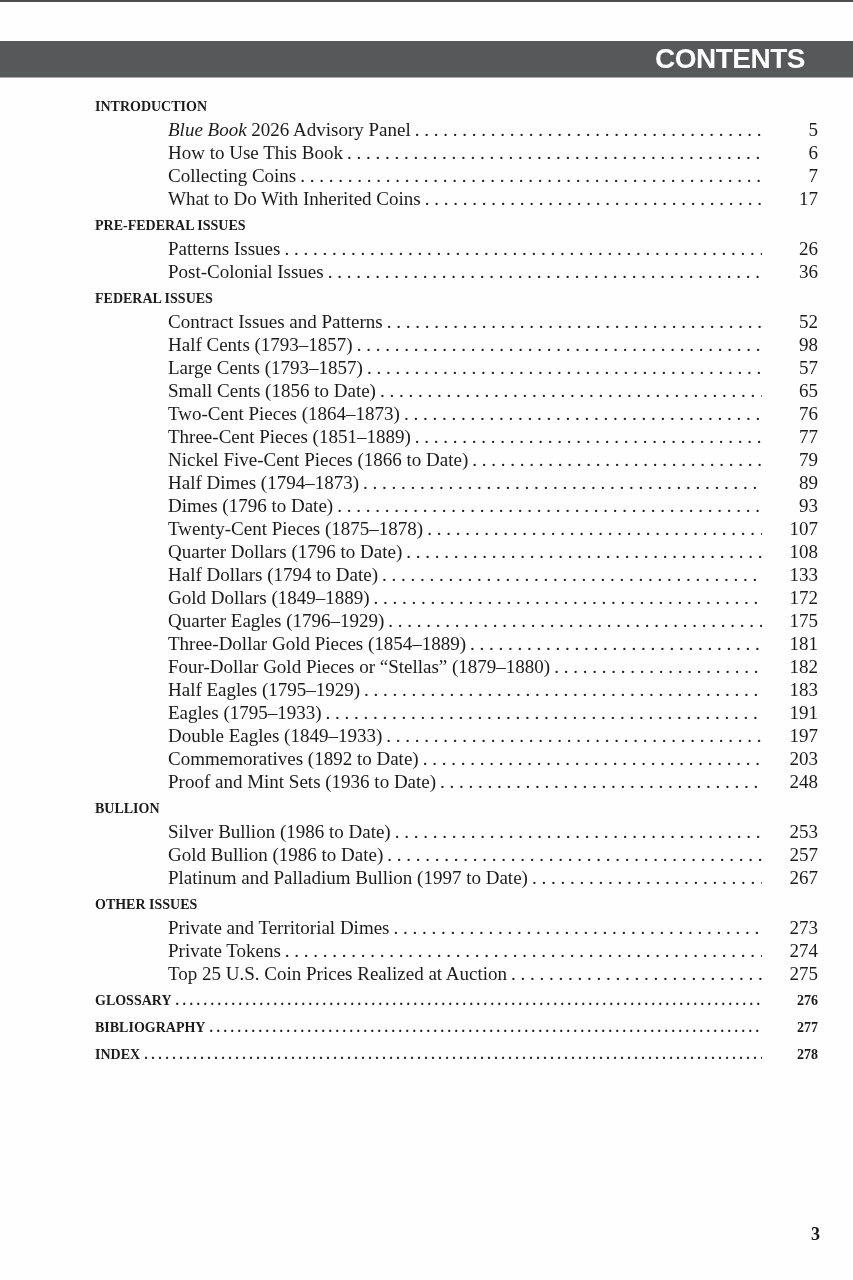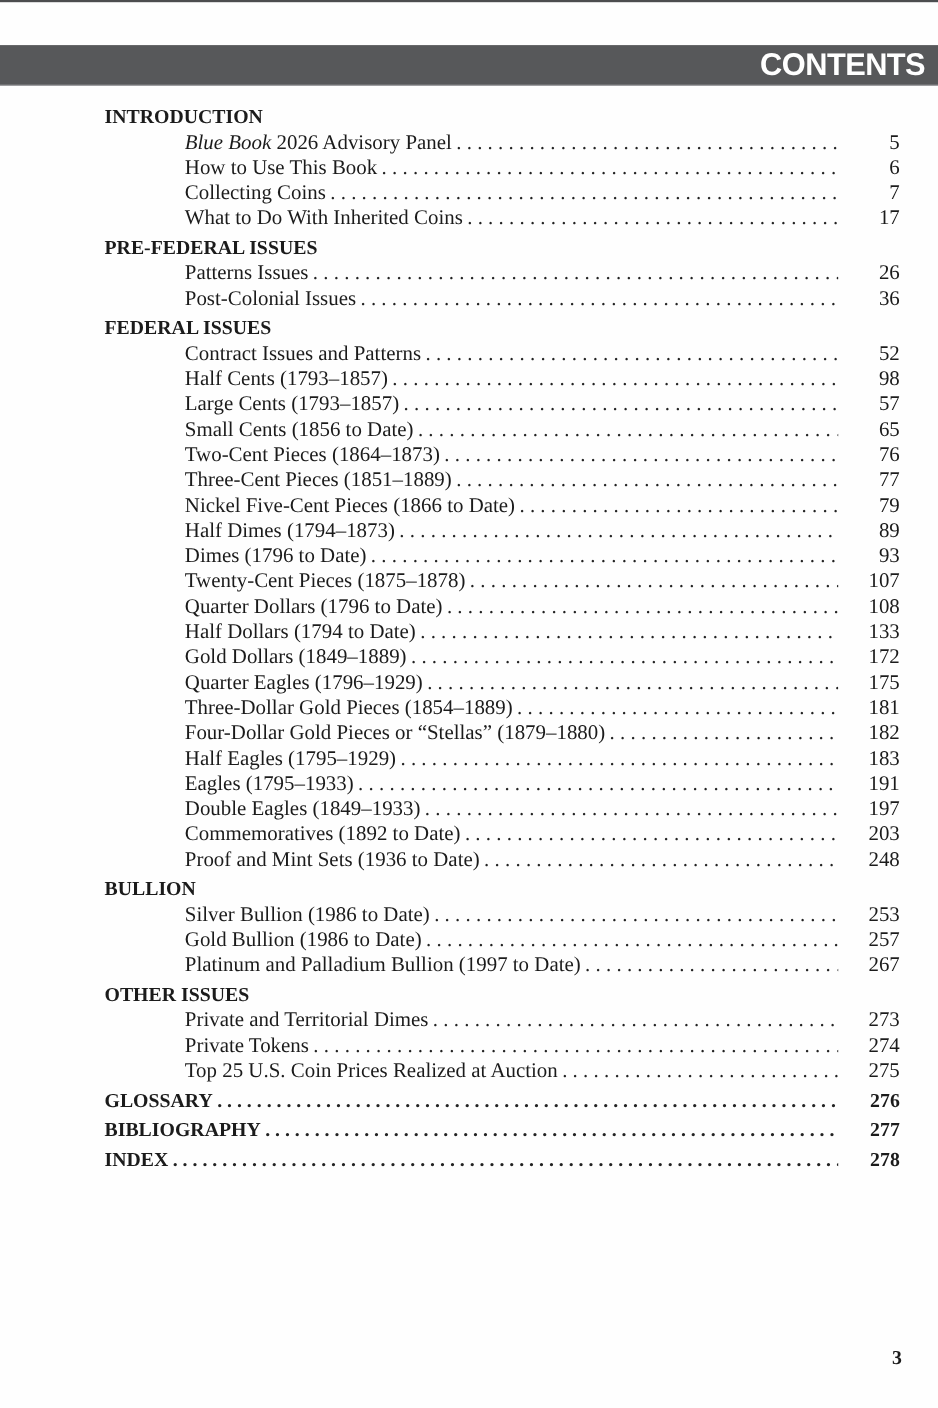--- a/index.html
+++ b/index.html
@@ -32,40 +32,40 @@
     align-items: center;
     justify-content: flex-end;
   }
   .header-title {
     color: #ffffff;
     font-family: "Liberation Sans", sans-serif;
     font-weight: bold;
     font-size: 28px;
     line-height: 1;
     letter-spacing: -0.5px;
-    padding-right: 12px;
+    padding-right: 48px;
     transform: scaleY(1.02);
   }
   .toc {
     position: absolute;
     top: 91px;
     left: 95px;
     width: 723px;
   }
   .row {
     display: flex;
     align-items: baseline;
     font-size: 19px;
     line-height: 23px;
     white-space: nowrap;
   }
   .row.section,
   .row.section-entry {
     font-weight: bold;
-    font-size: 18px;
+    font-size: 14px;
     margin-top: 4px;
   }
   .row.entry .label {
     padding-left: 73px;
     text-align: right;
   }
   .dots {
     flex: 1;
     overflow: hidden;
     white-space: nowrap;

